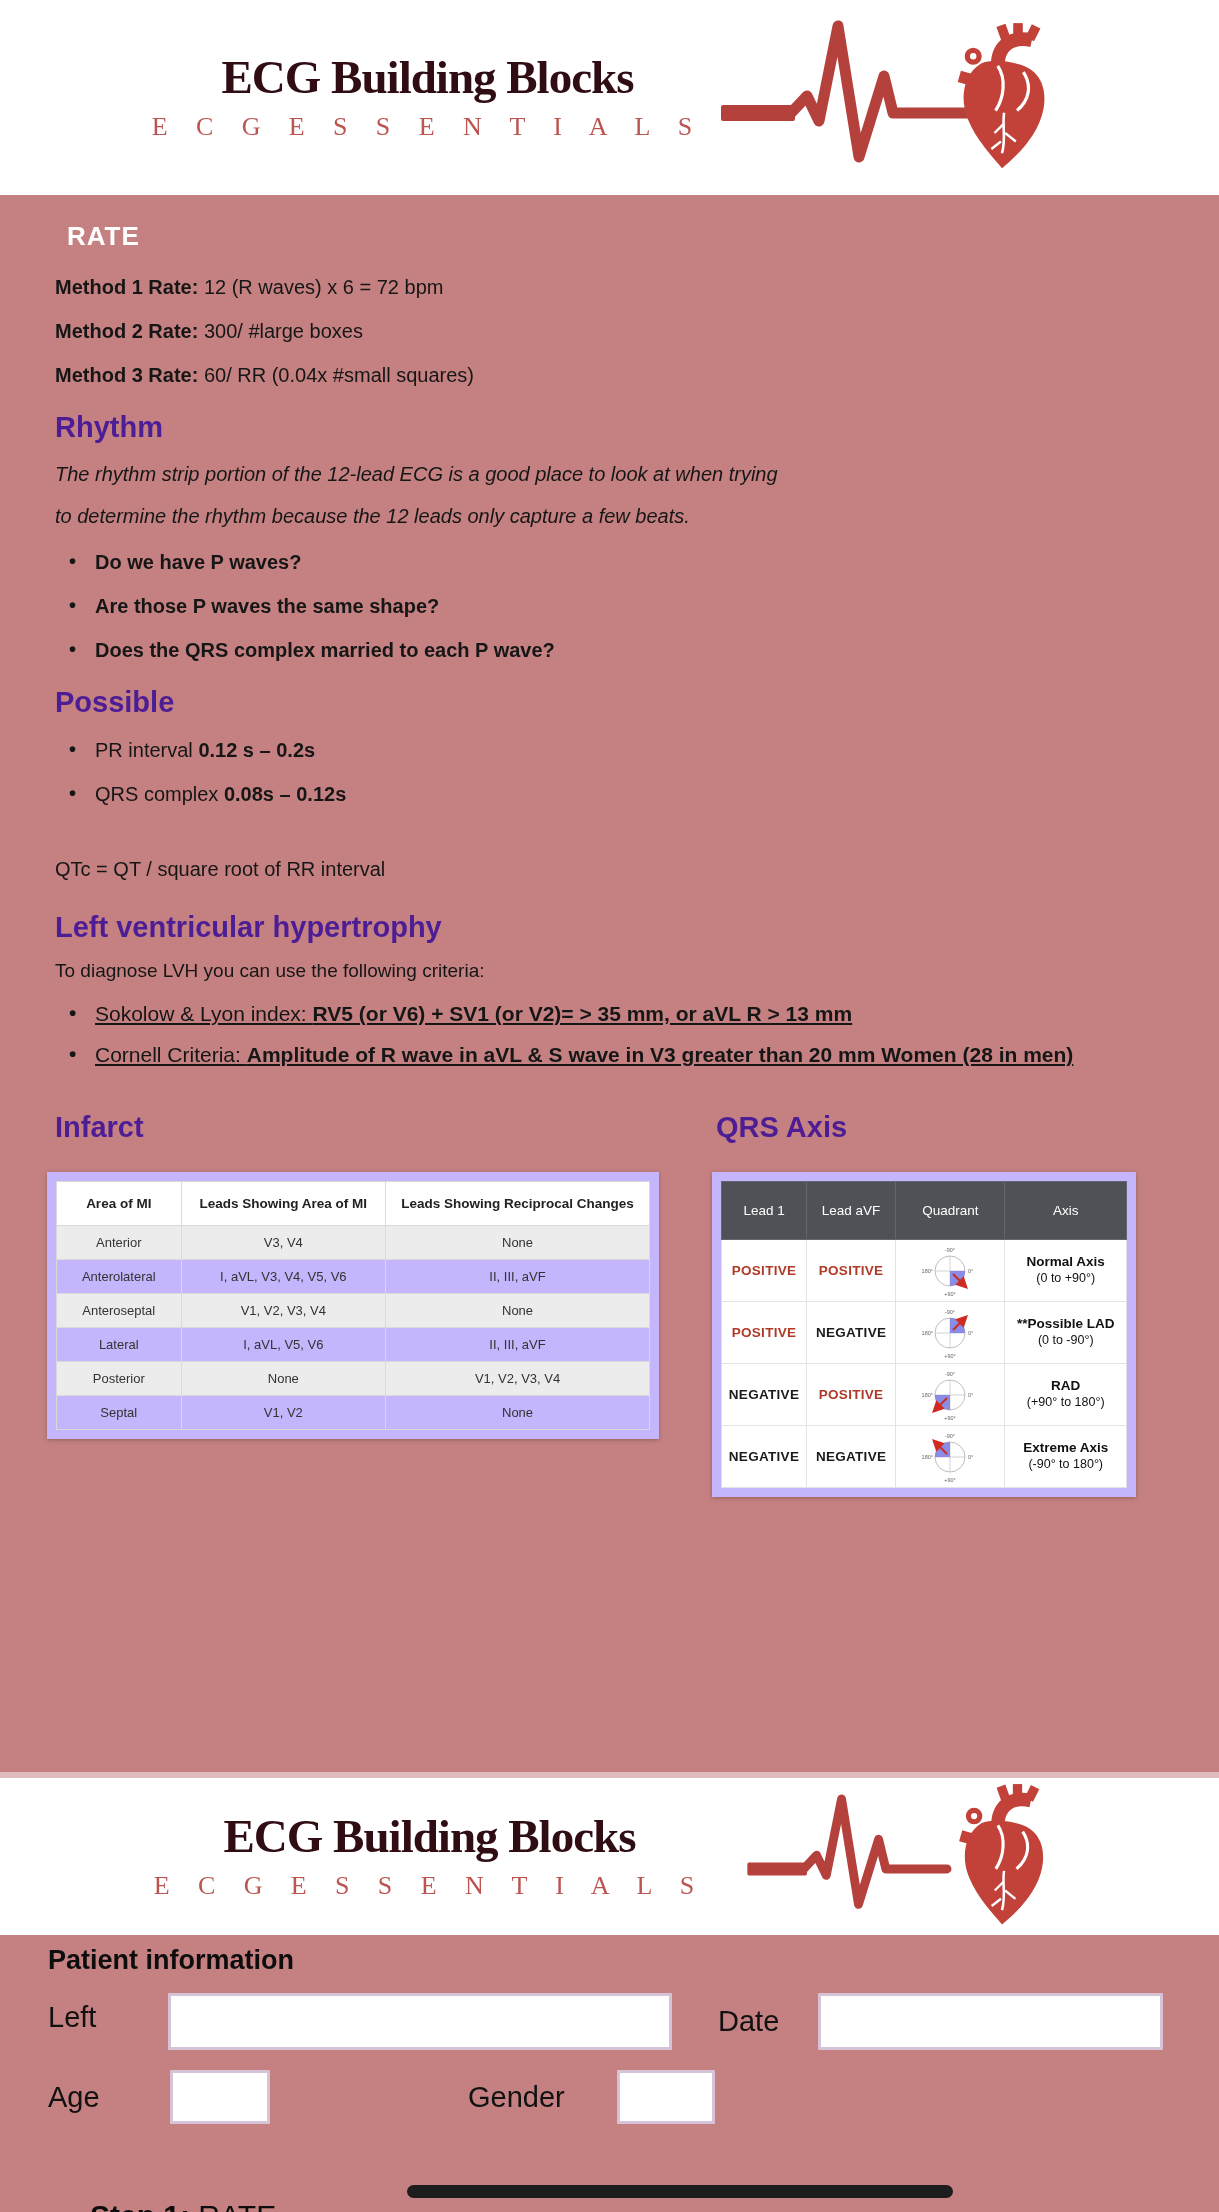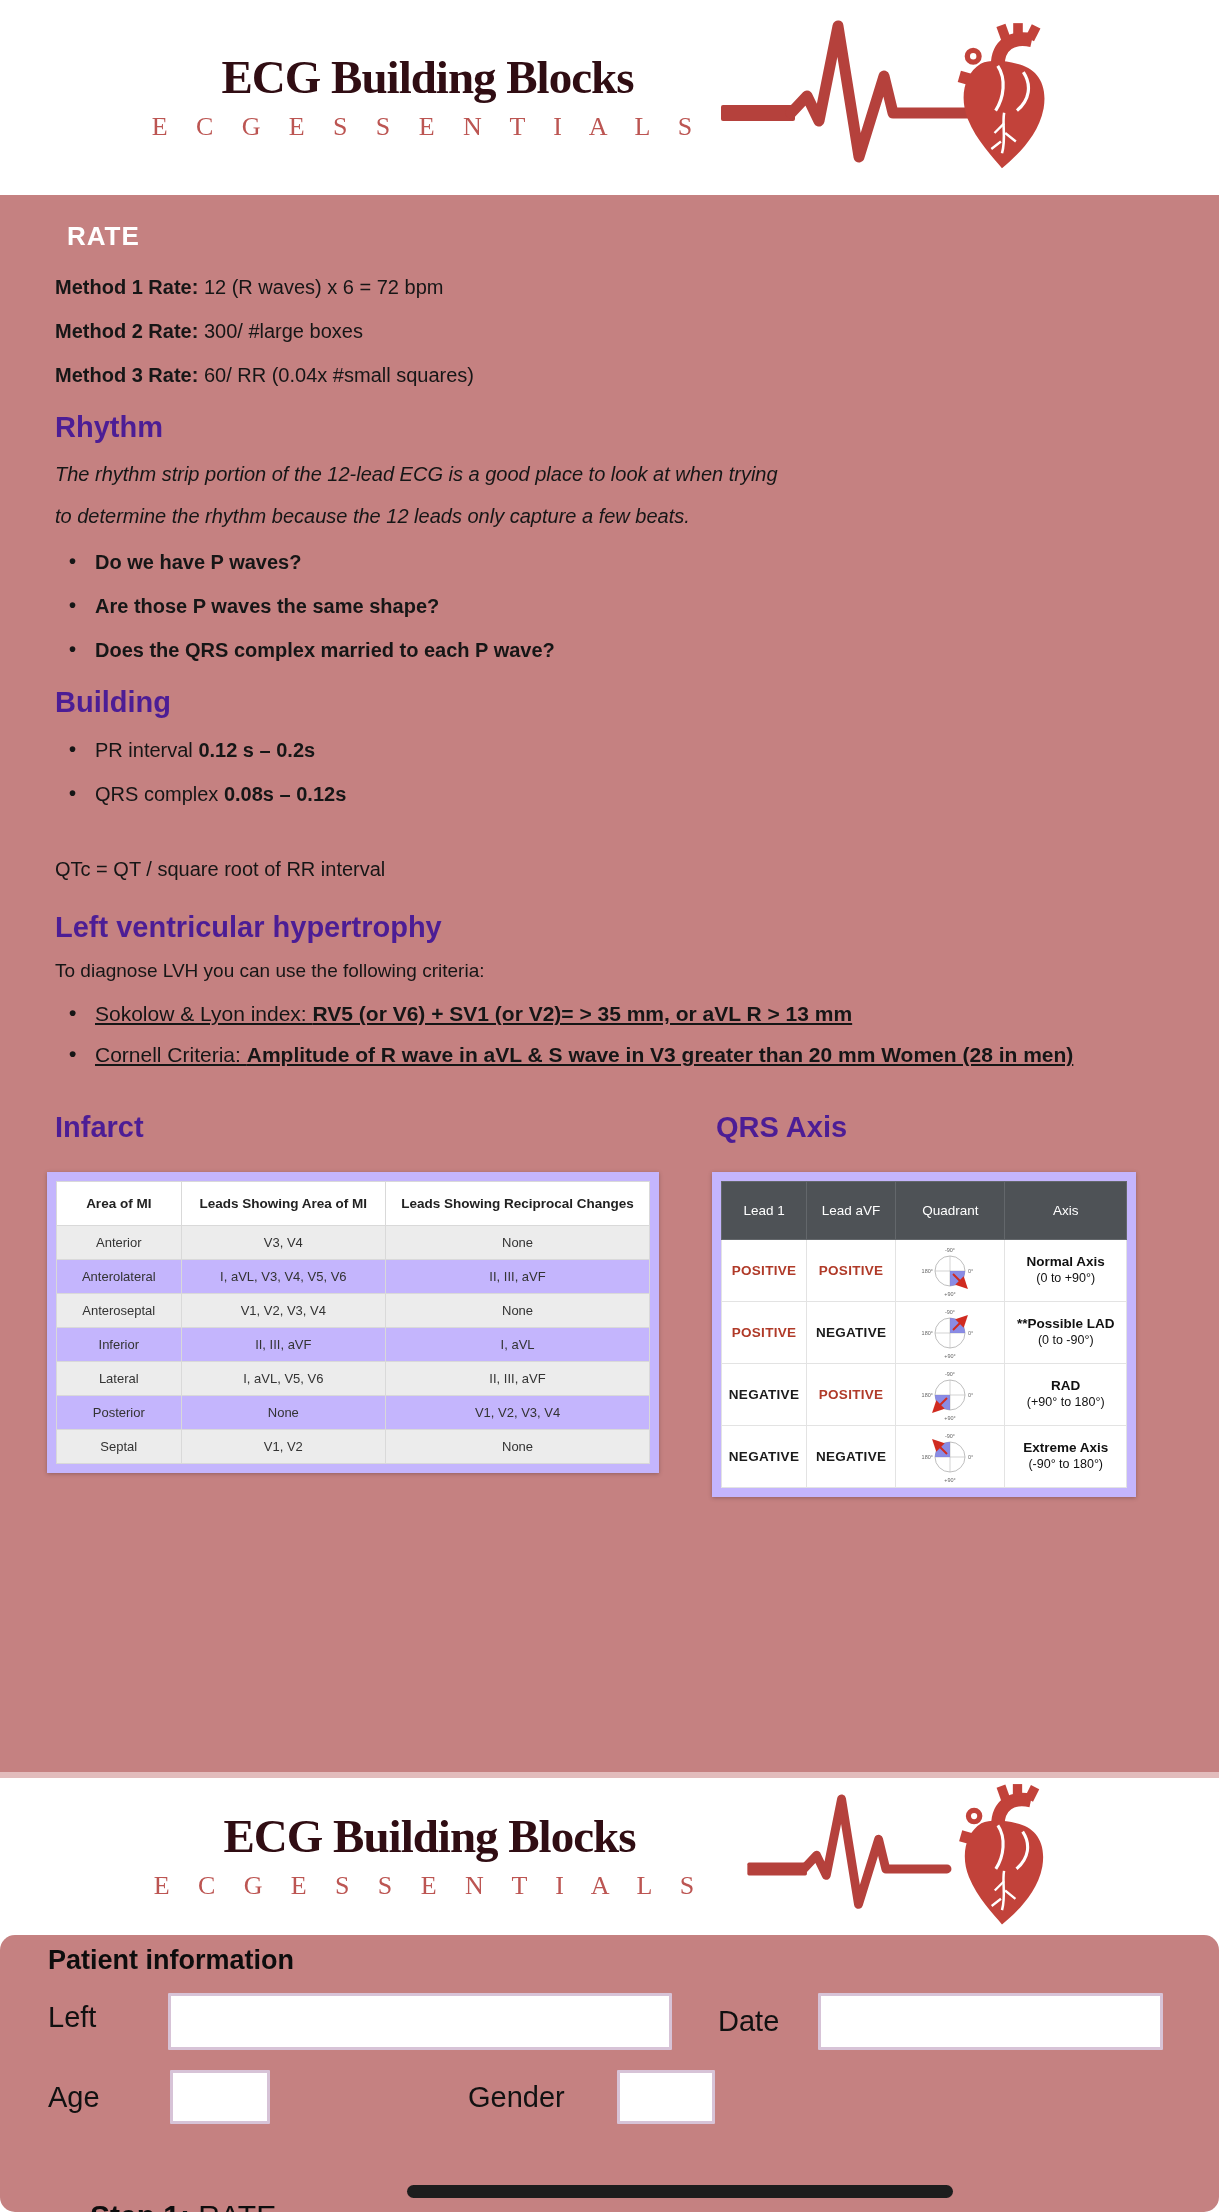--- a/index.html
+++ b/index.html
@@ -42,21 +42,21 @@
   .inf-table tbody tr:nth-child(odd) { background:#ececec; }
   .qrs-table th { background:#4e5256; color:#fff; font-size:13.5px; font-weight:normal; height:55px; border:1px solid #63676b; text-align:center; }
   .qrs-table td { border:1px solid #e3e3e3; background:#fff; text-align:center; height:57px; padding:2px 4px; }
   .pos { color:#b03a28; font-weight:bold; font-size:13.5px; letter-spacing:0.3px; }
   .neg { color:#1b1b1b; font-weight:bold; font-size:13.5px; letter-spacing:0.3px; }
   .axis-name { font-weight:bold; font-size:13.5px; color:#111; line-height:1.25; }
   .axis-range { font-size:12.5px; color:#111; line-height:1.25; }
   .dial { display:block; margin:0 auto; }
   .dial text { font-size:5.5px; fill:#666; font-family:"Liberation Sans",sans-serif; }
   
-  .section2 { height:277px; position:relative;border-radius:15px; }
+  .section2 { height:277px; position:relative; }
   .patient-h { position:absolute; left:48px; top:10px; font-size:27px; font-weight:bold; color:#0d0d0d; margin:0; }
   .flabel { position:absolute; font-size:29px; color:#111; }
   .fbox { position:absolute; background:#fff; border:3px solid #d7c3d7; border-radius:1px; box-sizing:border-box; font-size:22px; padding:0 10px; font-family:"Liberation Sans",sans-serif; }
   .divider-bar { position:absolute; left:407px; top:250px; width:546px; height:13px; border-radius:7px; background:#1d1d1d; }
   .step-line { position:absolute; left:90px; top:264px; font-size:30px; color:#0d0d0d; white-space:nowrap; }
 </style>
 </head>
 <body>
 
 <div class="page">
@@ -95,21 +95,21 @@
 
     <h2 class="h-sec">Rhythm</h2>
     <p class="intro">The rhythm strip portion of the 12-lead ECG is a good place to look at when trying</p>
     <p class="intro">to determine the rhythm because the 12 leads only capture a few beats.</p>
     <ul class="dots">
       <li class="b">Do we have P waves?</li>
       <li class="b">Are those P waves the same shape?</li>
       <li class="b">Does the QRS complex married to each P wave?</li>
     </ul>
 
-    <h2 class="h-sec">Building</h2>
+    <h2 class="h-sec">Possible</h2>
     <ul class="dots">
       <li><span>PR interval </span><span class="b">0.12 s – 0.2s</span></li>
       <li><span>QRS complex  </span><span class="b">0.08s – 0.12s</span></li>
     </ul>
     <p class="qtc-note">QTc = QT / square root of RR interval</p>
 
     <h2 class="h-sec" style="margin-top:30px;">Left ventricular hypertrophy</h2>
     <p class="lvh-intro">To diagnose LVH you can use the following criteria:</p>
     <ul class="dots small">
       <li><span>Sokolow &amp; Lyon index: </span><span class="b">RV5 (or V6) + SV1 (or V2)= &gt; 35 mm, or aVL  R &gt; 13 mm</span></li>
@@ -142,25 +142,20 @@
                 </tr>
               <tr>
                   <td>Anterolateral</td>
                   <td>I, aVL, V3, V4, V5, V6</td>
                   <td>II, III, aVF</td>
                 </tr>
               <tr>
                   <td>Anteroseptal</td>
                   <td>V1, V2, V3, V4</td>
                   <td>None</td>
-                </tr>
-              <tr>
-                  <td>Inferior</td>
-                  <td>II, III, aVF</td>
-                  <td>I, aVL</td>
                 </tr>
               <tr>
                   <td>Lateral</td>
                   <td>I, aVL, V5, V6</td>
                   <td>II, III, aVF</td>
                 </tr>
               <tr>
                   <td>Posterior</td>
                   <td>None</td>
                   <td>V1, V2, V3, V4</td>

